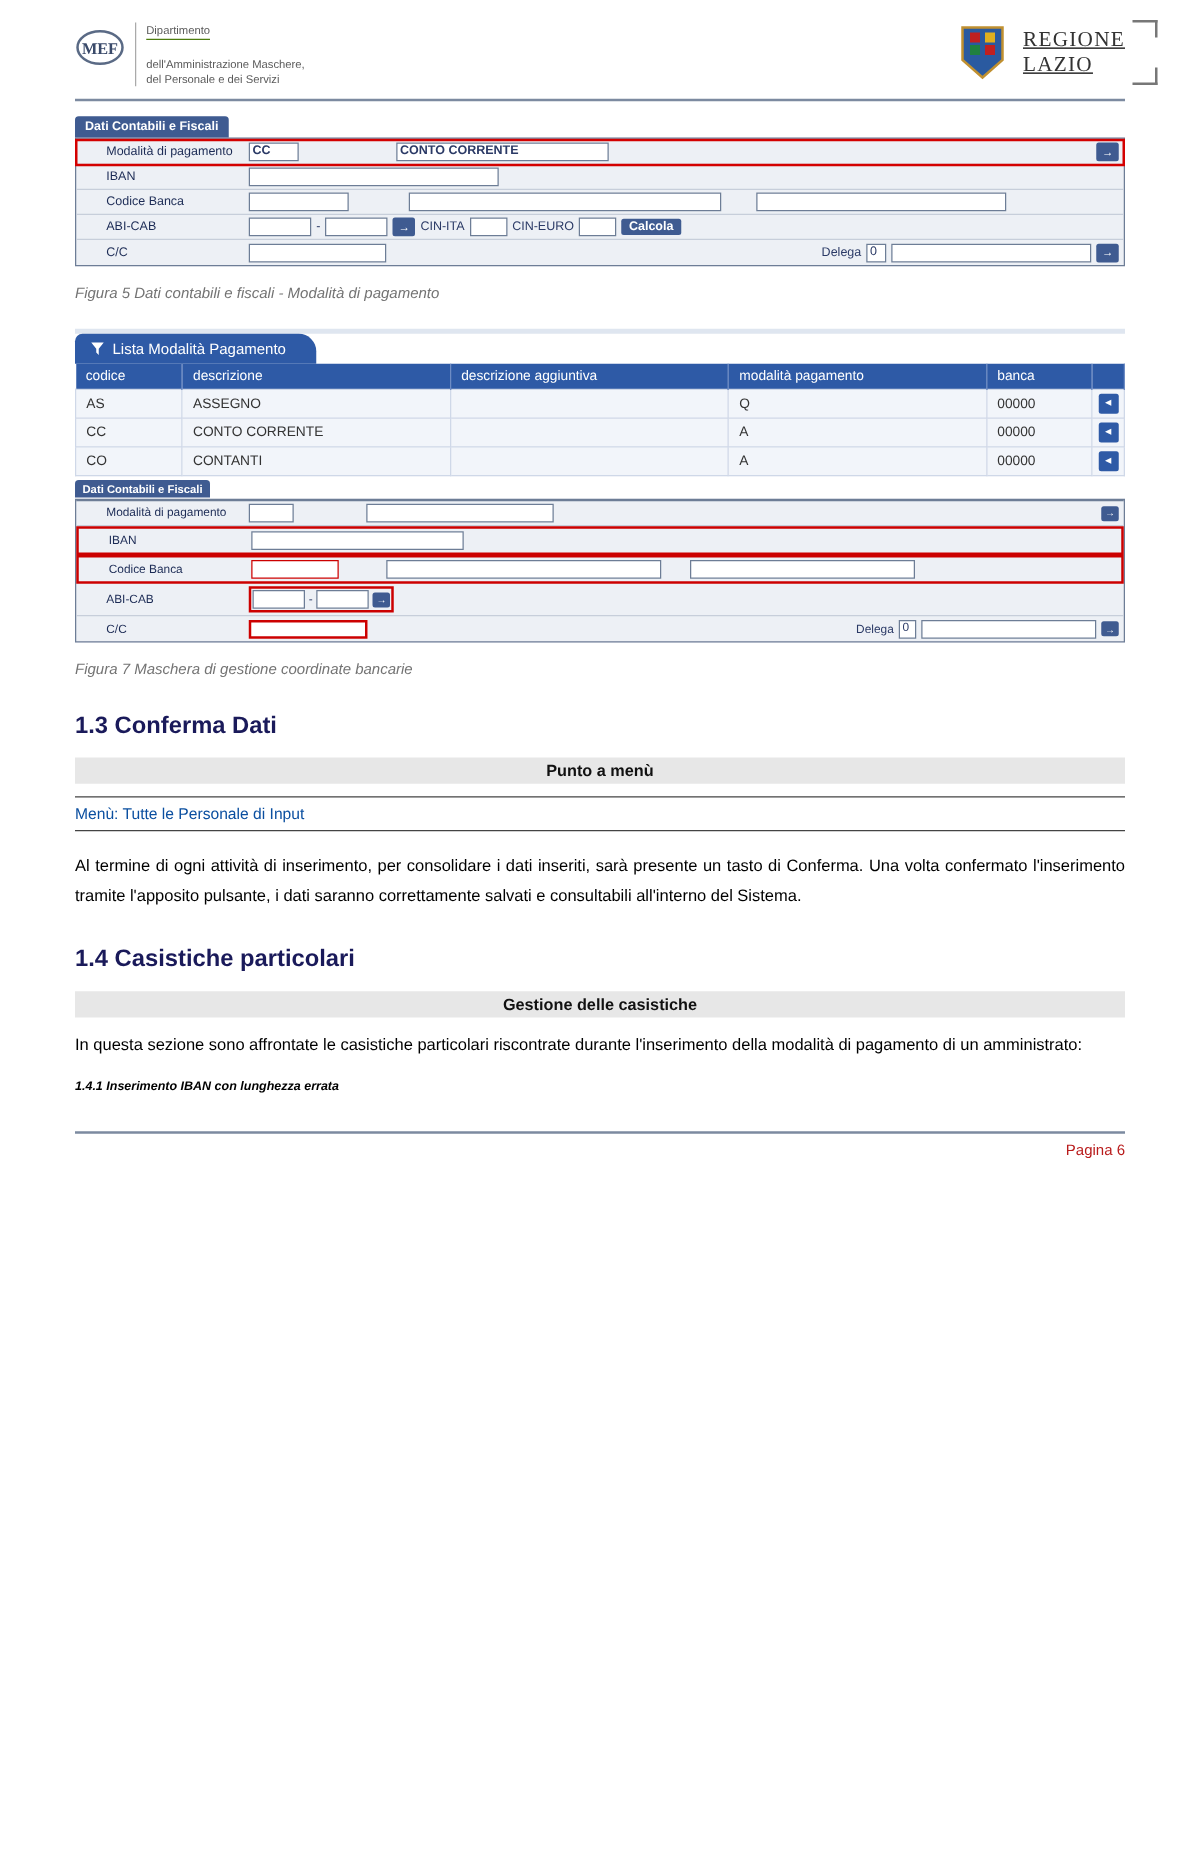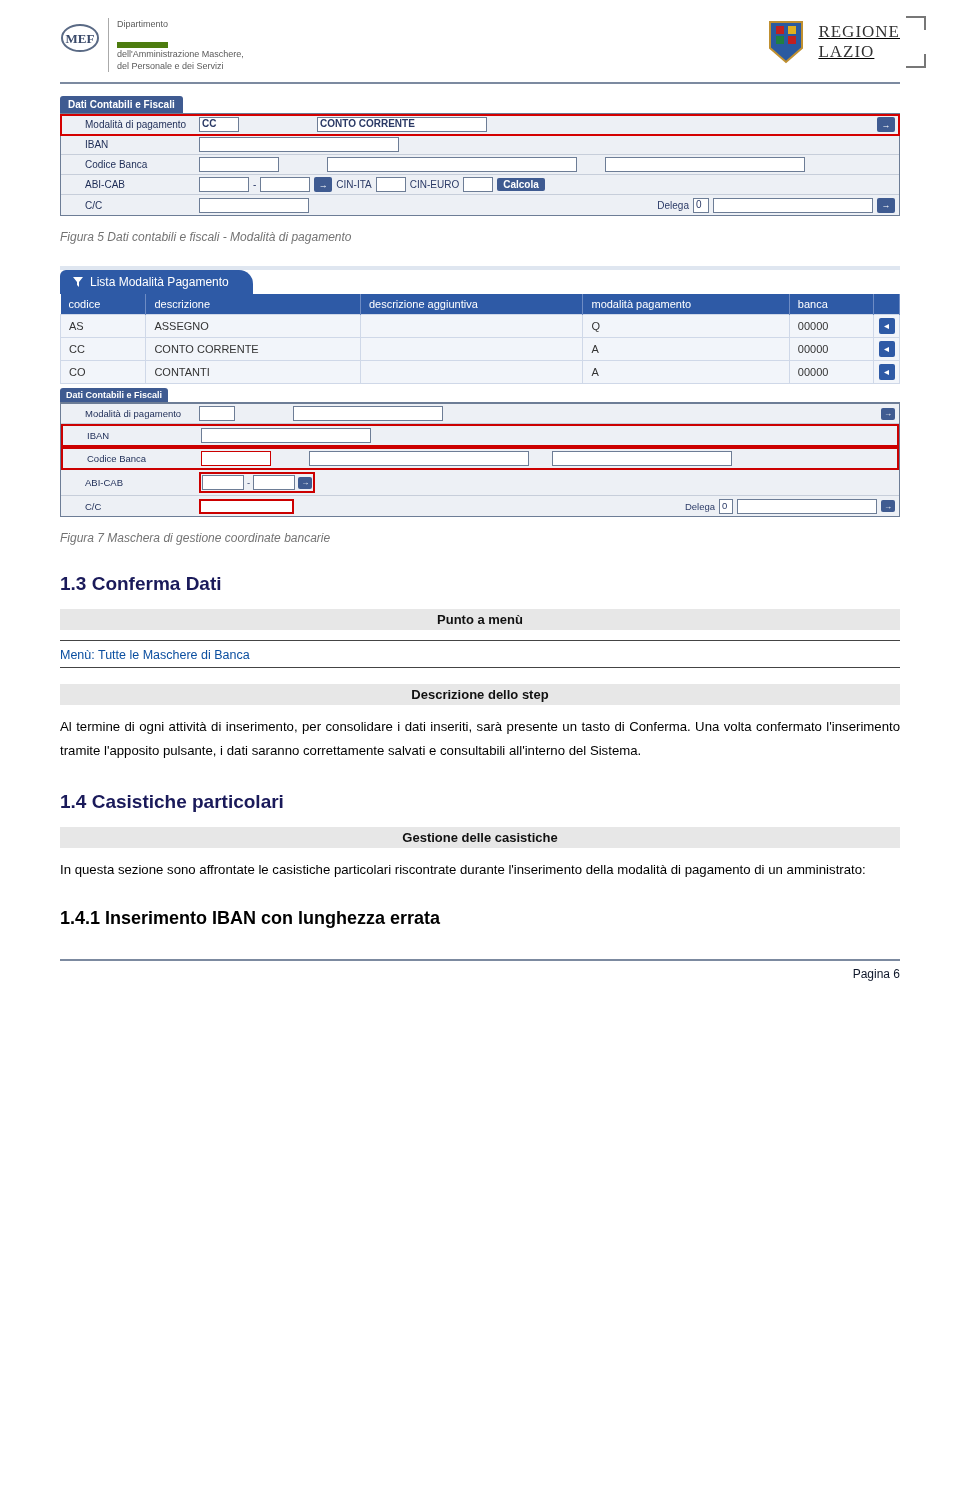--- a/index.html
+++ b/index.html
@@ -5,21 +5,21 @@
   * { box-sizing: border-box; margin: 0; padding: 0; }
   body { font-family: Verdana, Arial, sans-serif; background: #fff; color: #000; width: 960px; }
   .page { padding: 18px 60px 30px 60px; }
 
   
   .hdr { display: flex; justify-content: space-between; align-items: flex-start; margin-bottom: 10px; }
   .mef { display: flex; align-items: flex-start; gap: 8px; }
   .mef-logo { width: 40px; height: 40px; position: relative; }
   .mef-logo svg { width: 40px; height: 40px; }
   .mef-text { font-size: 9px; line-height: 12px; color: #5a5a5a; border-left: 1px solid #aaa; padding-left: 8px; }
-  .mef-text .top { border-bottom: 6px solid #4d7c0f; display:inline-block; padding-bottom:12px; margin-bottom:0;}
+  .mef-text .top { border-bottom: 1px solid #4d7c0f; display:inline-block; padding-bottom:1px; margin-bottom:13px;}
   .lazio { display: flex; align-items: center; gap: 10px; }
   .lazio-crest { width: 40px; height: 46px; }
   .lazio-text { font-family: Georgia, serif; font-size: 17px; letter-spacing: 1px; color:#333; }
   .lazio-box { position: relative; padding: 2px 0 0 2px; text-decoration: underline;}
   .lazio-box .tr { position:absolute; top:-4px; right:-26px; width:20px; height:14px; border-top:2px solid #777; border-right:2px solid #777;}
   .lazio-box .br { position:absolute; bottom:-6px; right:-26px; width:20px; height:14px; border-bottom:2px solid #777; border-right:2px solid #777;}
 
   .hr1 { border:none; border-top:2px solid #7c8aa0; margin: 6px 0 10px 0; }
 
   
@@ -51,22 +51,22 @@
   .panel.small .row .lbl { width:110px; font-size:9.5px;}
   .panel.small { font-size:9.5px;}
 
   
   h2.sec { font-family: Verdana, sans-serif; font-weight: bold; font-size: 19px; color:#1a1a5a; margin: 28px 0 14px 0; }
   .bar { background:#e7e7e7; font-weight:bold; font-size:13px; padding:3px 4px; color:#111; margin-bottom:10px;text-align:center;}
   .navline { border-top:1px solid #444; border-bottom:1px solid #444; padding:4px 0; margin-bottom:16px;}
   .nav { color:#0b4fa0; font-size:12.5px; text-decoration: none; }
   .body-text { font-size: 13.2px; line-height: 24px; text-align: justify; margin-bottom: 10px;}
   ul.bul { list-style: disc; margin-left: 34px; font-size:13.2px; line-height:24px; }
-  .sub { font-weight:bold; font-size:18px; margin-top:26px; }
-  .footer { border-top:2px solid #7c8aa0; margin-top:30px; text-align:right; font-size:12px; color:#0f172a; padding-top:6px;}
+  .sub { font-weight:bold; font-size:10px; margin-top:16px;font-style:italic; }
+  .footer { border-top:2px solid #7c8aa0; margin-top:30px; text-align:right; font-size:12px; color:#b91c1c; padding-top:6px;}
 </style>
 </head>
 <body>
 <div class="page">
 
 <div class="hdr">
   <div class="mef">
     <div class="mef-logo">
       <svg viewBox="0 0 40 40">
             <ellipse cx="20" cy="20" rx="18" ry="13" fill="none" stroke="#5a6a85" stroke-width="2"></ellipse>
@@ -237,23 +237,22 @@
     <span class="btn-arrow" style="width:14px;height:12px;font-size:8px;">→</span>
   </div>
  </div>
 </div>
 </div>
 <div class="caption">Figura 7 Maschera di gestione  coordinate bancarie</div>
 
 <h2 class="sec">1.3 Conferma Dati</h2>
 <div class="bar">Punto a menù</div>
 <div class="navline">
-  <span class="nav">Menù: Tutte le Maschere di Banca</span>
-</div>
-<div class="bar">Descrizione dello step</div>
+  <span class="nav">Menù: Tutte le Personale di Input</span>
+</div>
 <p class="body-text">Al termine di ogni attività di inserimento, per consolidare i dati inseriti, sarà presente un tasto di Conferma. Una volta confermato l'inserimento tramite l'apposito pulsante, i dati saranno correttamente salvati e consultabili all'interno del Sistema.</p>
 
 <h2 class="sec">1.4 Casistiche particolari</h2>
 <div class="bar">Gestione delle casistiche</div>
 <p class="body-text">In questa sezione sono affrontate le casistiche particolari riscontrate durante l'inserimento della modalità di pagamento di un amministrato:</p>
 <p class="sub">1.4.1   Inserimento IBAN con lunghezza errata</p>
 
 <div class="footer">
   <span>Pagina 6</span>
 </div>

